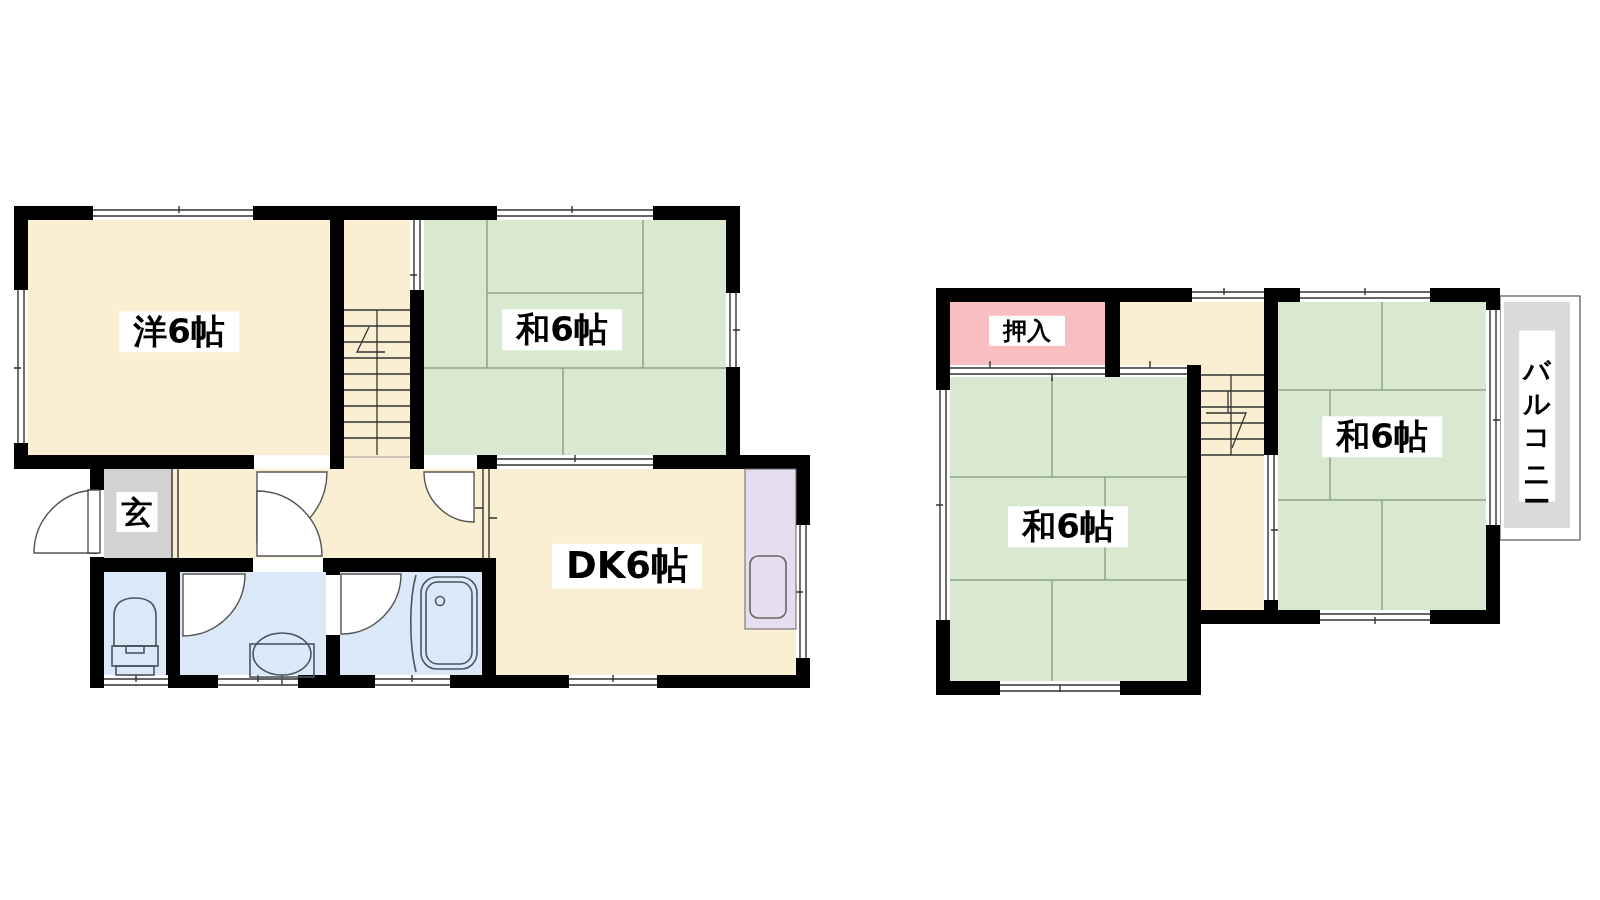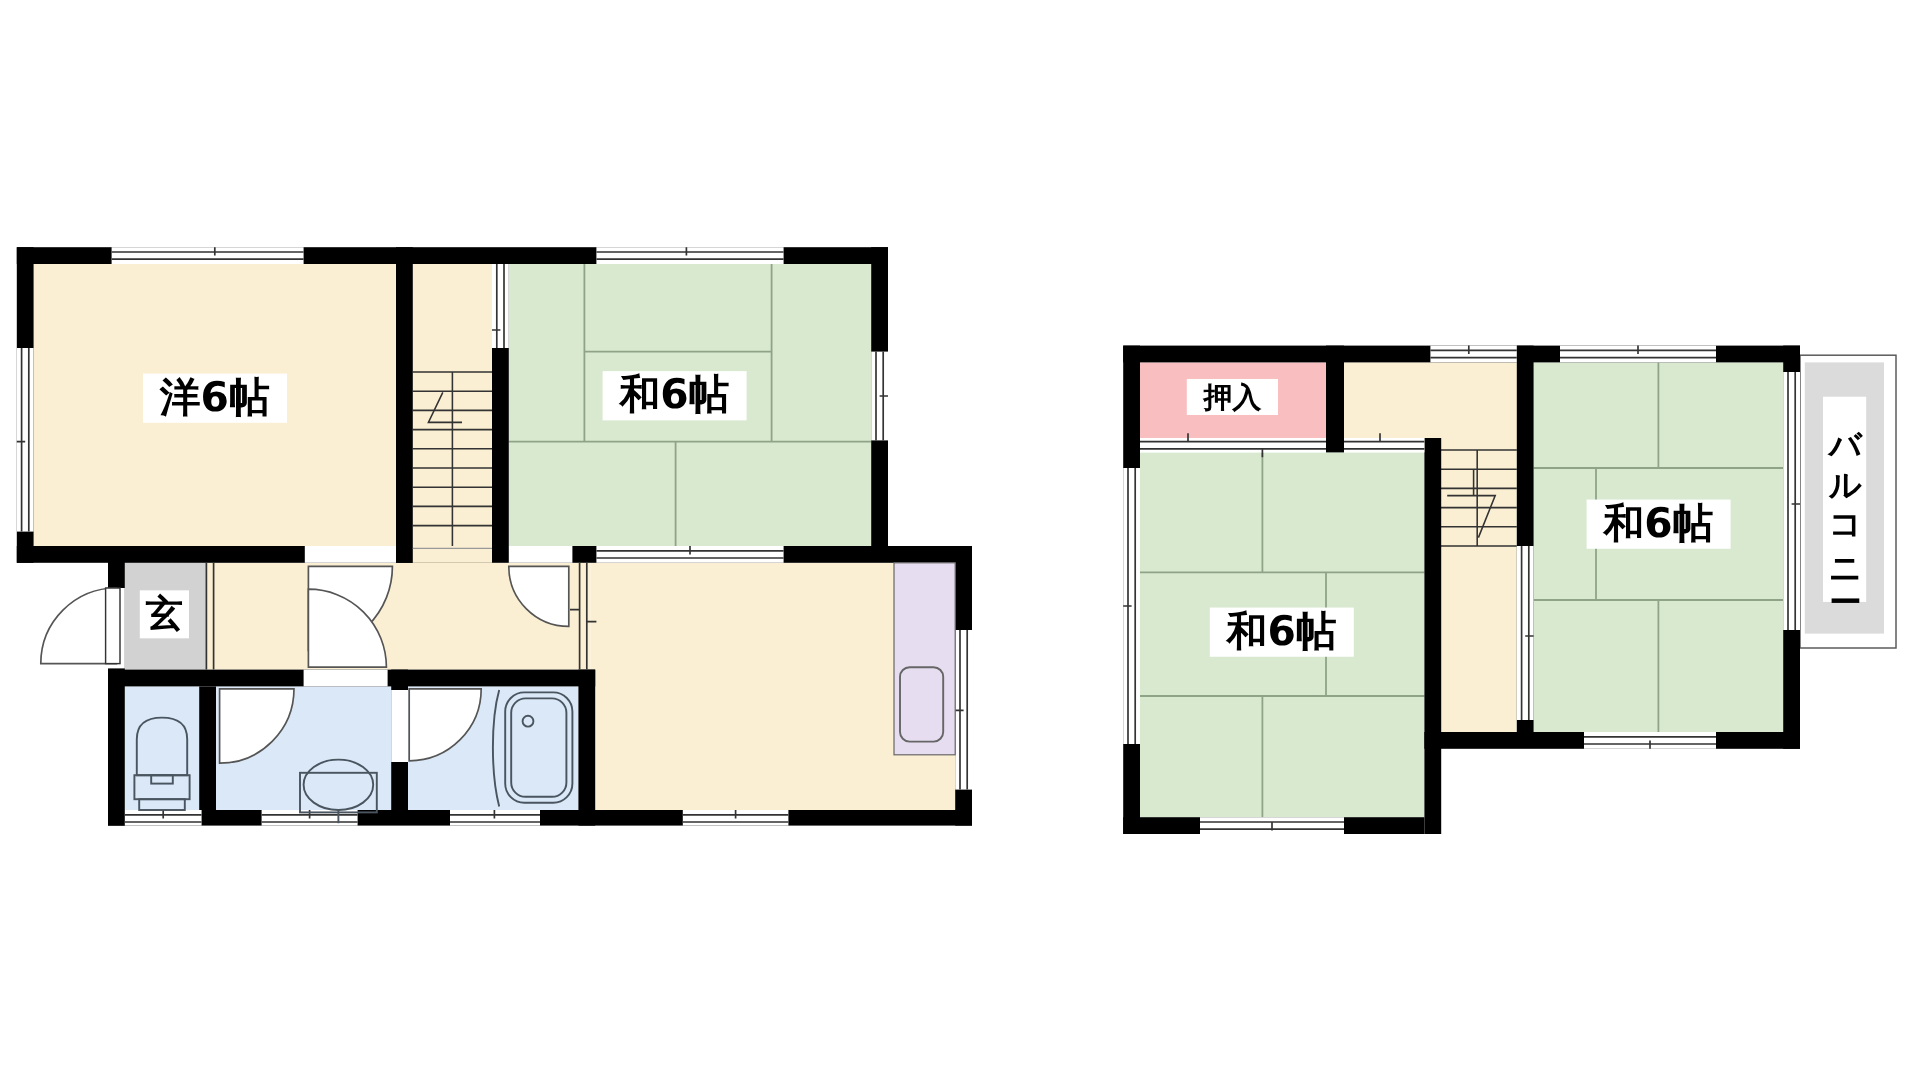--- a/index.html
+++ b/index.html
@@ -181,18 +181,19 @@
         <rect x="950" y="365" width="155" height="12" fill="#fff"></rect>
         <rect x="1120" y="365" width="67" height="12" fill="#fff"></rect>
         <path class="winline" d="M950 368 H1105 M950 374 H1105 M1120 368 H1187 M1120 374 H1187 M990 361 V368 M1052 374 V381 M1150 361 V368"></path>
       </g>
     </g>
   </g>
 </svg>
 
 <div class="plan-label" style="left:179px;top:332px;font-size:34px;">洋6帖</div>
 <div class="plan-label" style="left:562px;top:330px;font-size:34px;">和6帖</div>
+<div class="plan-label" style="left:627px;top:566px;font-size:37px;">DK6帖</div>
 <div class="plan-label" style="left:137px;top:512px;font-size:31px;padding:3px 5px;">玄</div>
 <div class="plan-label" style="left:1027px;top:331px;font-size:24px;">押入</div>
 <div class="plan-label" style="left:1068px;top:527px;font-size:34px;">和6帖</div>
 <div class="plan-label" style="left:1382px;top:437px;font-size:34px;">和6帖</div>
 <div class="plan-label v-label" style="left:1537px;top:416px;font-size:27px;">バルコニー</div>
 </div>
 
 </body></html>

